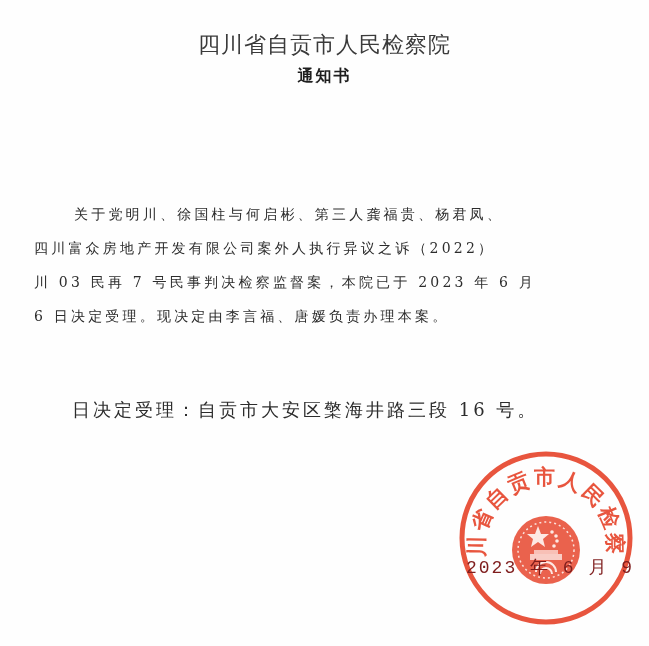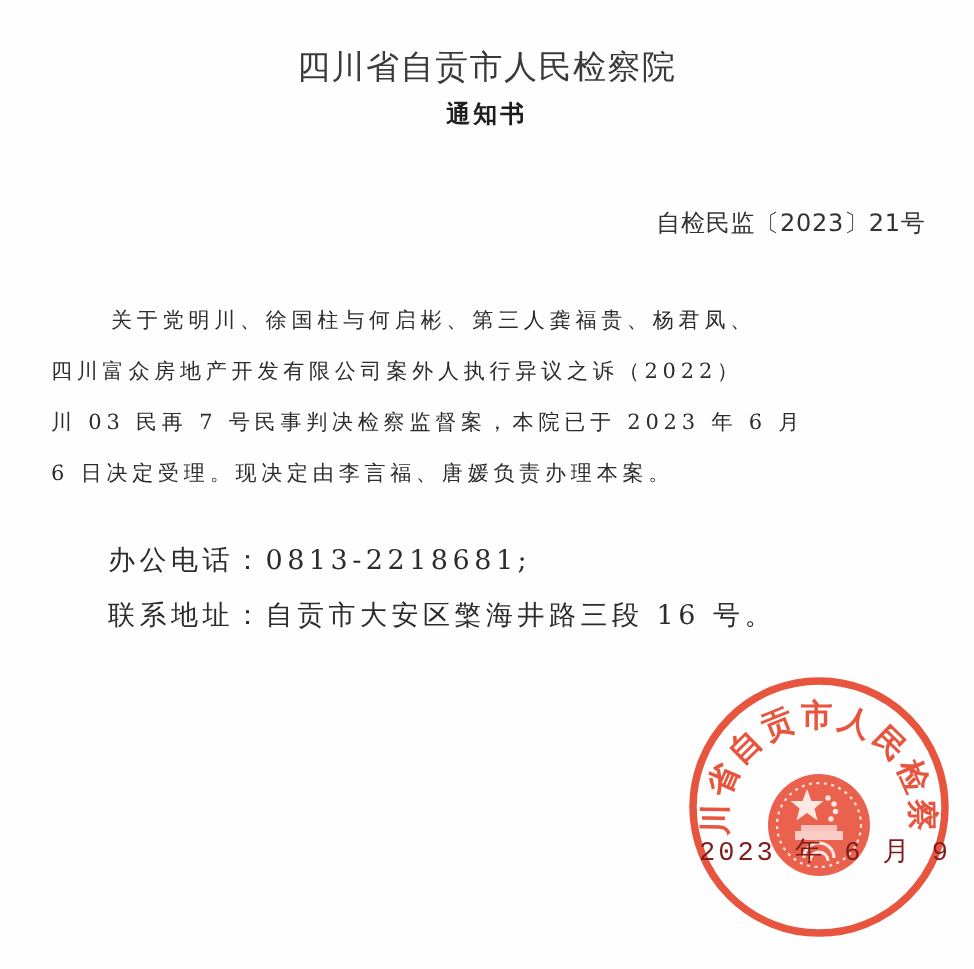--- a/index.html
+++ b/index.html
@@ -101,34 +101,30 @@
       margin-top: 42px;
     }
   </style>
 </head>
 <body>
 
 <div class="page">
 
   <div class="org-title">四川省自贡市人民检察院</div>
   <div class="doc-title">通知书</div>
-  <div class="doc-number">自检民监〔2023〕21号</div>
 
   <div class="body-text">
     <span class="line" style="padding-left:40px;">关于党明川、徐国柱与何启彬、第三人龚福贵、杨君凤、</span>
     <span class="line">四川富众房地产开发有限公司案外人执行异议之诉（2022）</span>
     <span class="line">川 03 民再 7 号民事判决检察监督案，本院已于 2023 年 6 月</span>
     <span class="line">6 日决定受理。现决定由李言福、唐媛负责办理本案。</span>
   </div>
 
-  <div class="contact phone">
-    <span>办公电话：</span><span>0813-2218681;</span>
-  </div>
   <div class="contact addr">
-    <span>联系地址：</span><span>自贡市大安区檠海井路三段 16 号。</span>
+    <span>日决定受理：</span><span>自贡市大安区檠海井路三段 16 号。</span>
   </div>
 
   <div class="seal">
     <svg width="176" height="176" viewBox="0 0 176 176">
       <defs>
         <path id="sealArc" d="M 30 118 A 62 62 0 1 1 146 118" fill="none"></path>
       </defs>
       <circle cx="88" cy="88" r="84" fill="none" stroke="#e8553e" stroke-width="5"></circle>
       <text font-size="21" font-weight="bold" fill="#e8553e" font-family="DejaVu Sans, Liberation Sans, sans-serif" letter-spacing="3">
         <textPath href="#sealArc" startOffset="50%" text-anchor="middle">四川省自贡市人民检察院</textPath>

